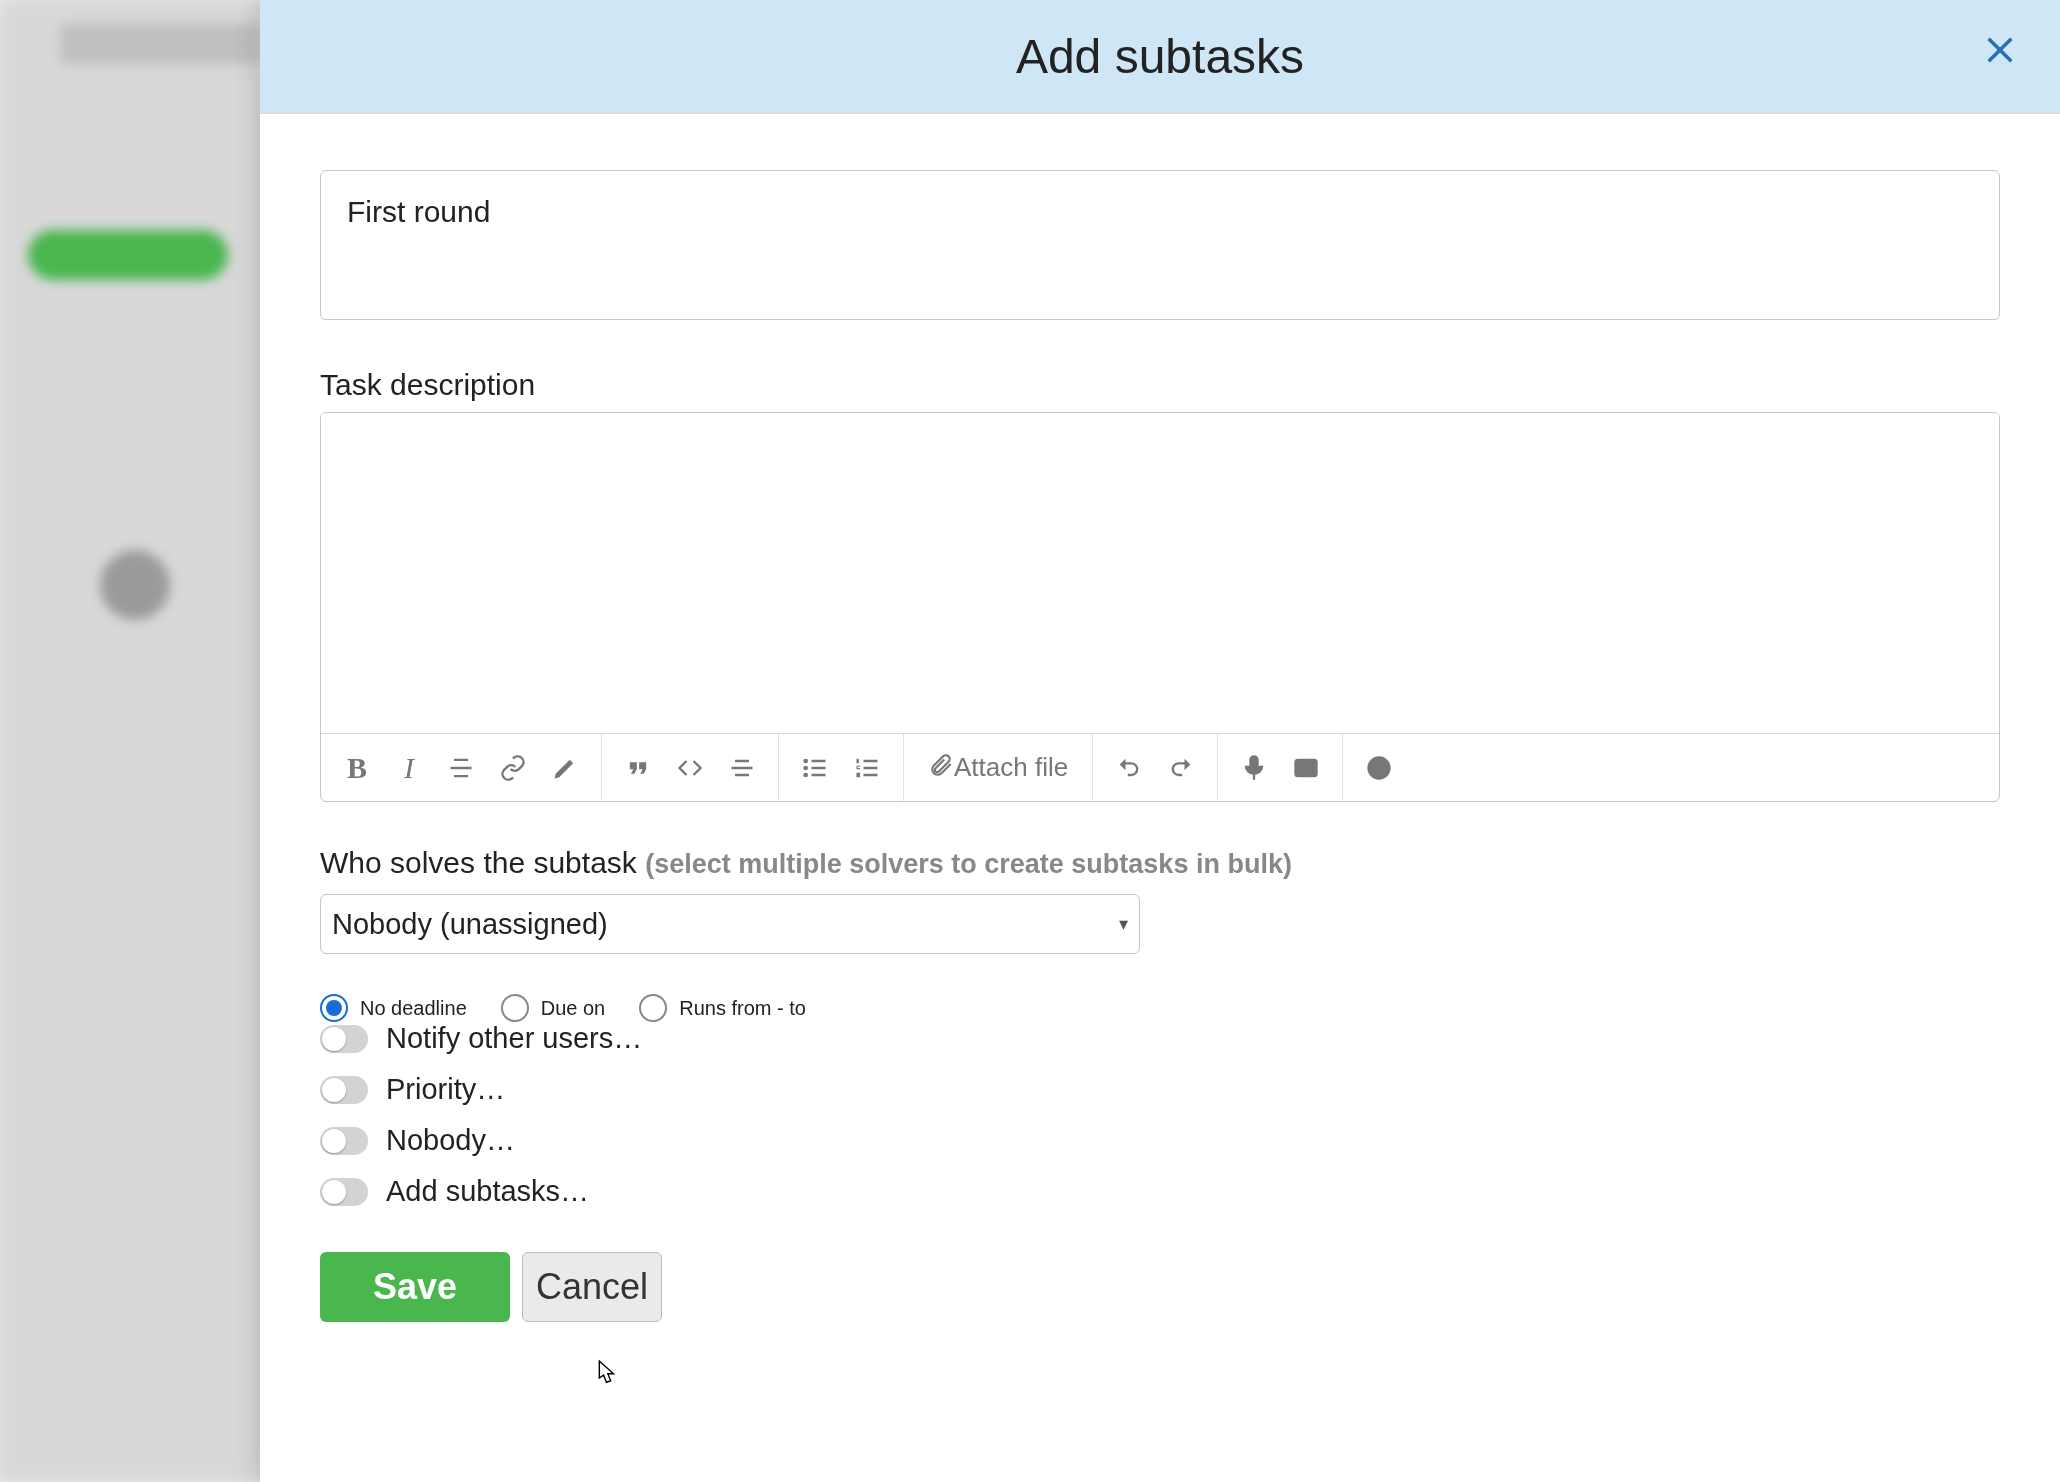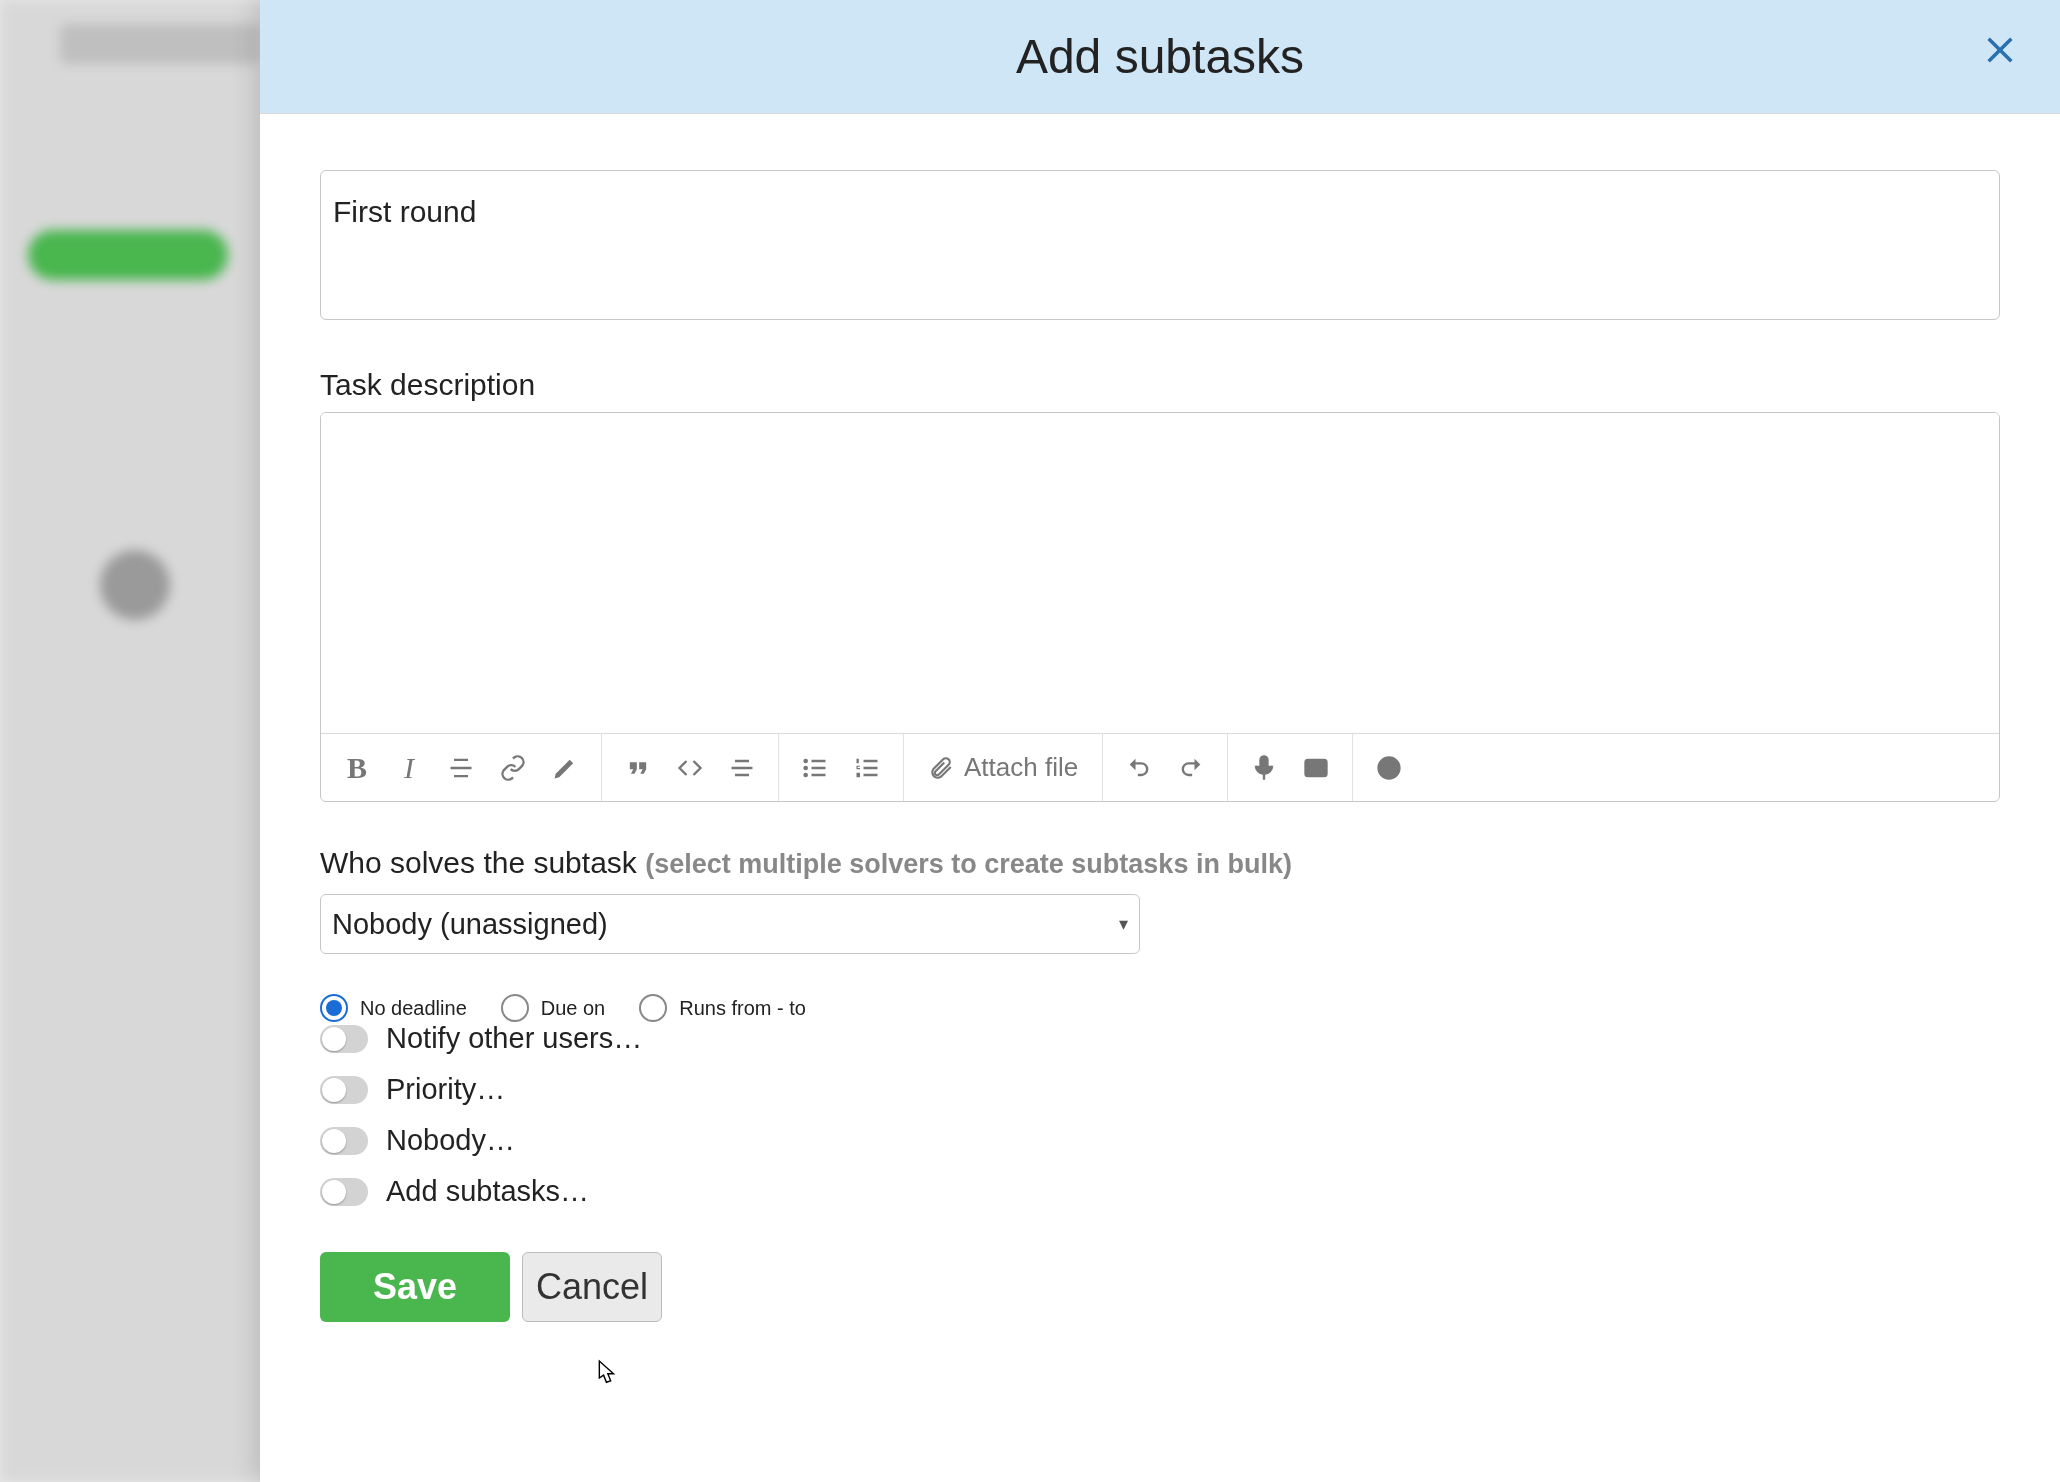--- a/index.html
+++ b/index.html
@@ -67,21 +67,21 @@
 .close-btn svg { width: 34px; height: 34px; stroke: #2a6fae; stroke-width: 2.5; }
 .modal-body {
   padding: 56px 60px 40px 60px;
   overflow-y: auto;
 }
 .name-input {
   width: 100%;
   height: 150px;
   border: 1px solid #c7c7c7;
   border-radius: 6px;
-  padding: 24px 12px;
+  padding: 24px 26px;
   font-size: 30px;
   color: #222;
   resize: none;
   font-family: inherit;
 }
 .section-label {
   font-size: 30px;
   color: #222;
   margin-top: 44px;
   margin-bottom: 10px;
@@ -126,21 +126,21 @@
   align-items: center;
   justify-content: center;
   color: #777;
   cursor: pointer;
   border-radius: 4px;
 }
 .tb-btn svg { width: 28px; height: 28px; fill: currentColor; }
 .tb-btn.bold-txt { font-family: Georgia, serif; font-weight: bold; font-size: 30px; }
 .tb-btn.italic-txt { font-family: Georgia, serif; font-style: italic; font-size: 30px; }
 .attach-btn {
-  display: flex; align-items: center; gap: 10px;
+  display: flex; align-items: flex-start; 
   color: #777; font-size: 26px; cursor: pointer;
   padding: 0 14px;
 }
 .solver-select {
   margin-top: 14px;
   width: 820px;
   height: 60px;
   border: 1px solid #c7c7c7;
   border-radius: 6px;
   display: flex;

